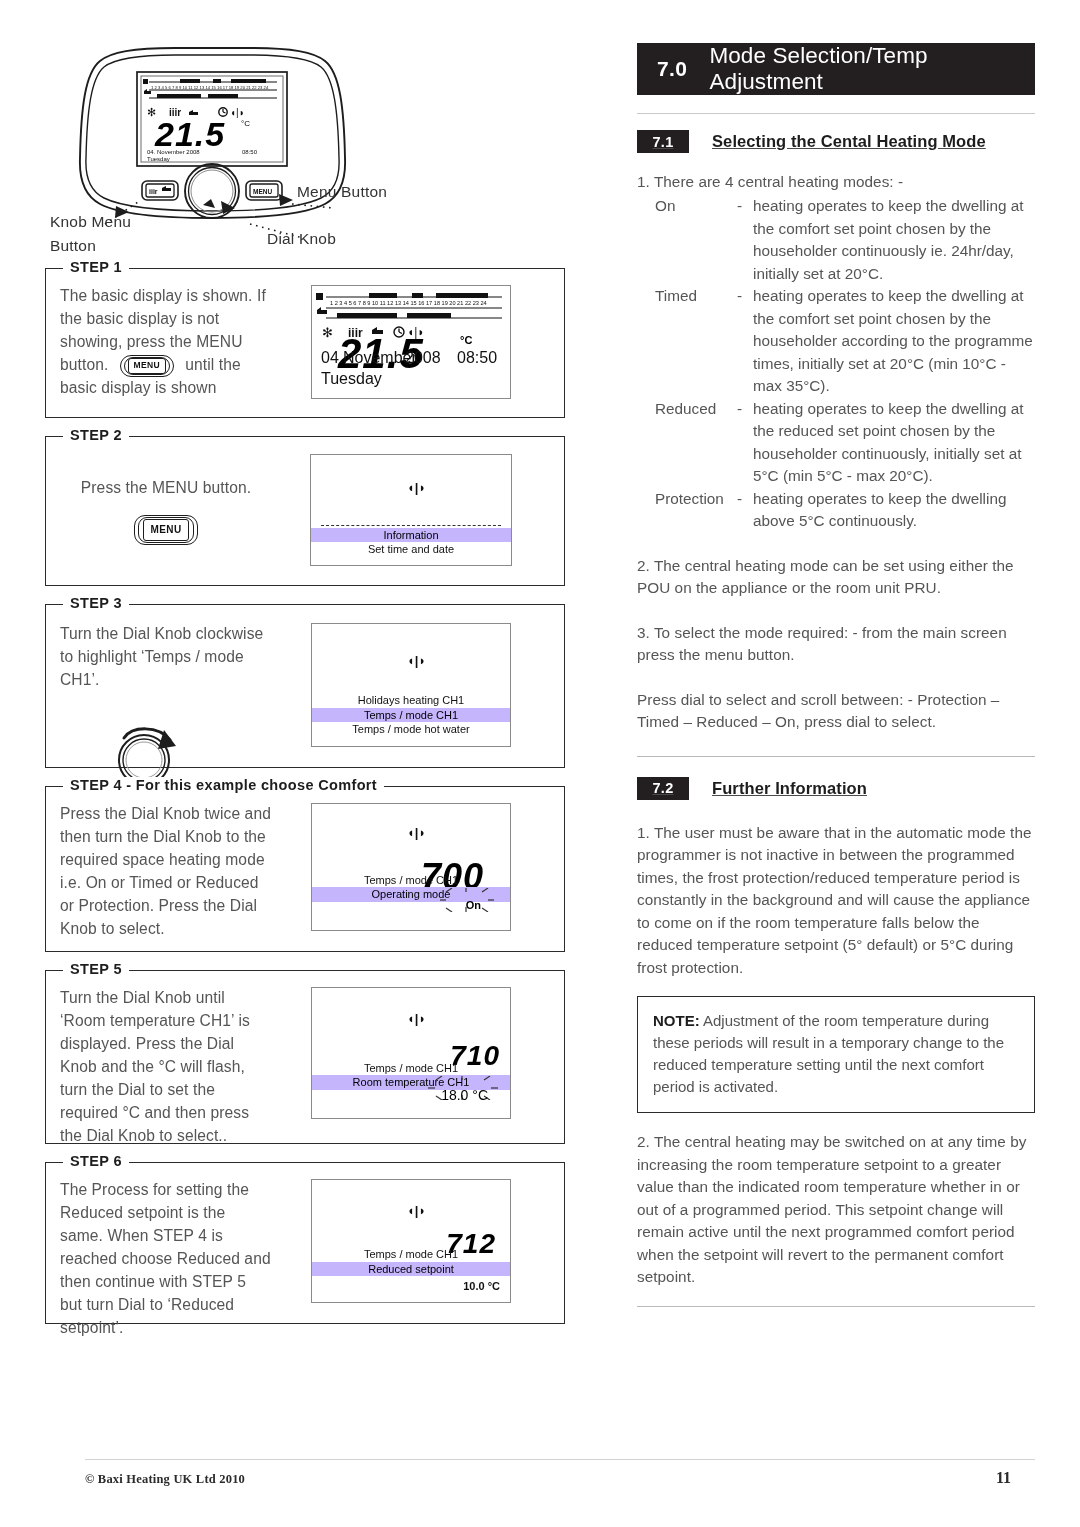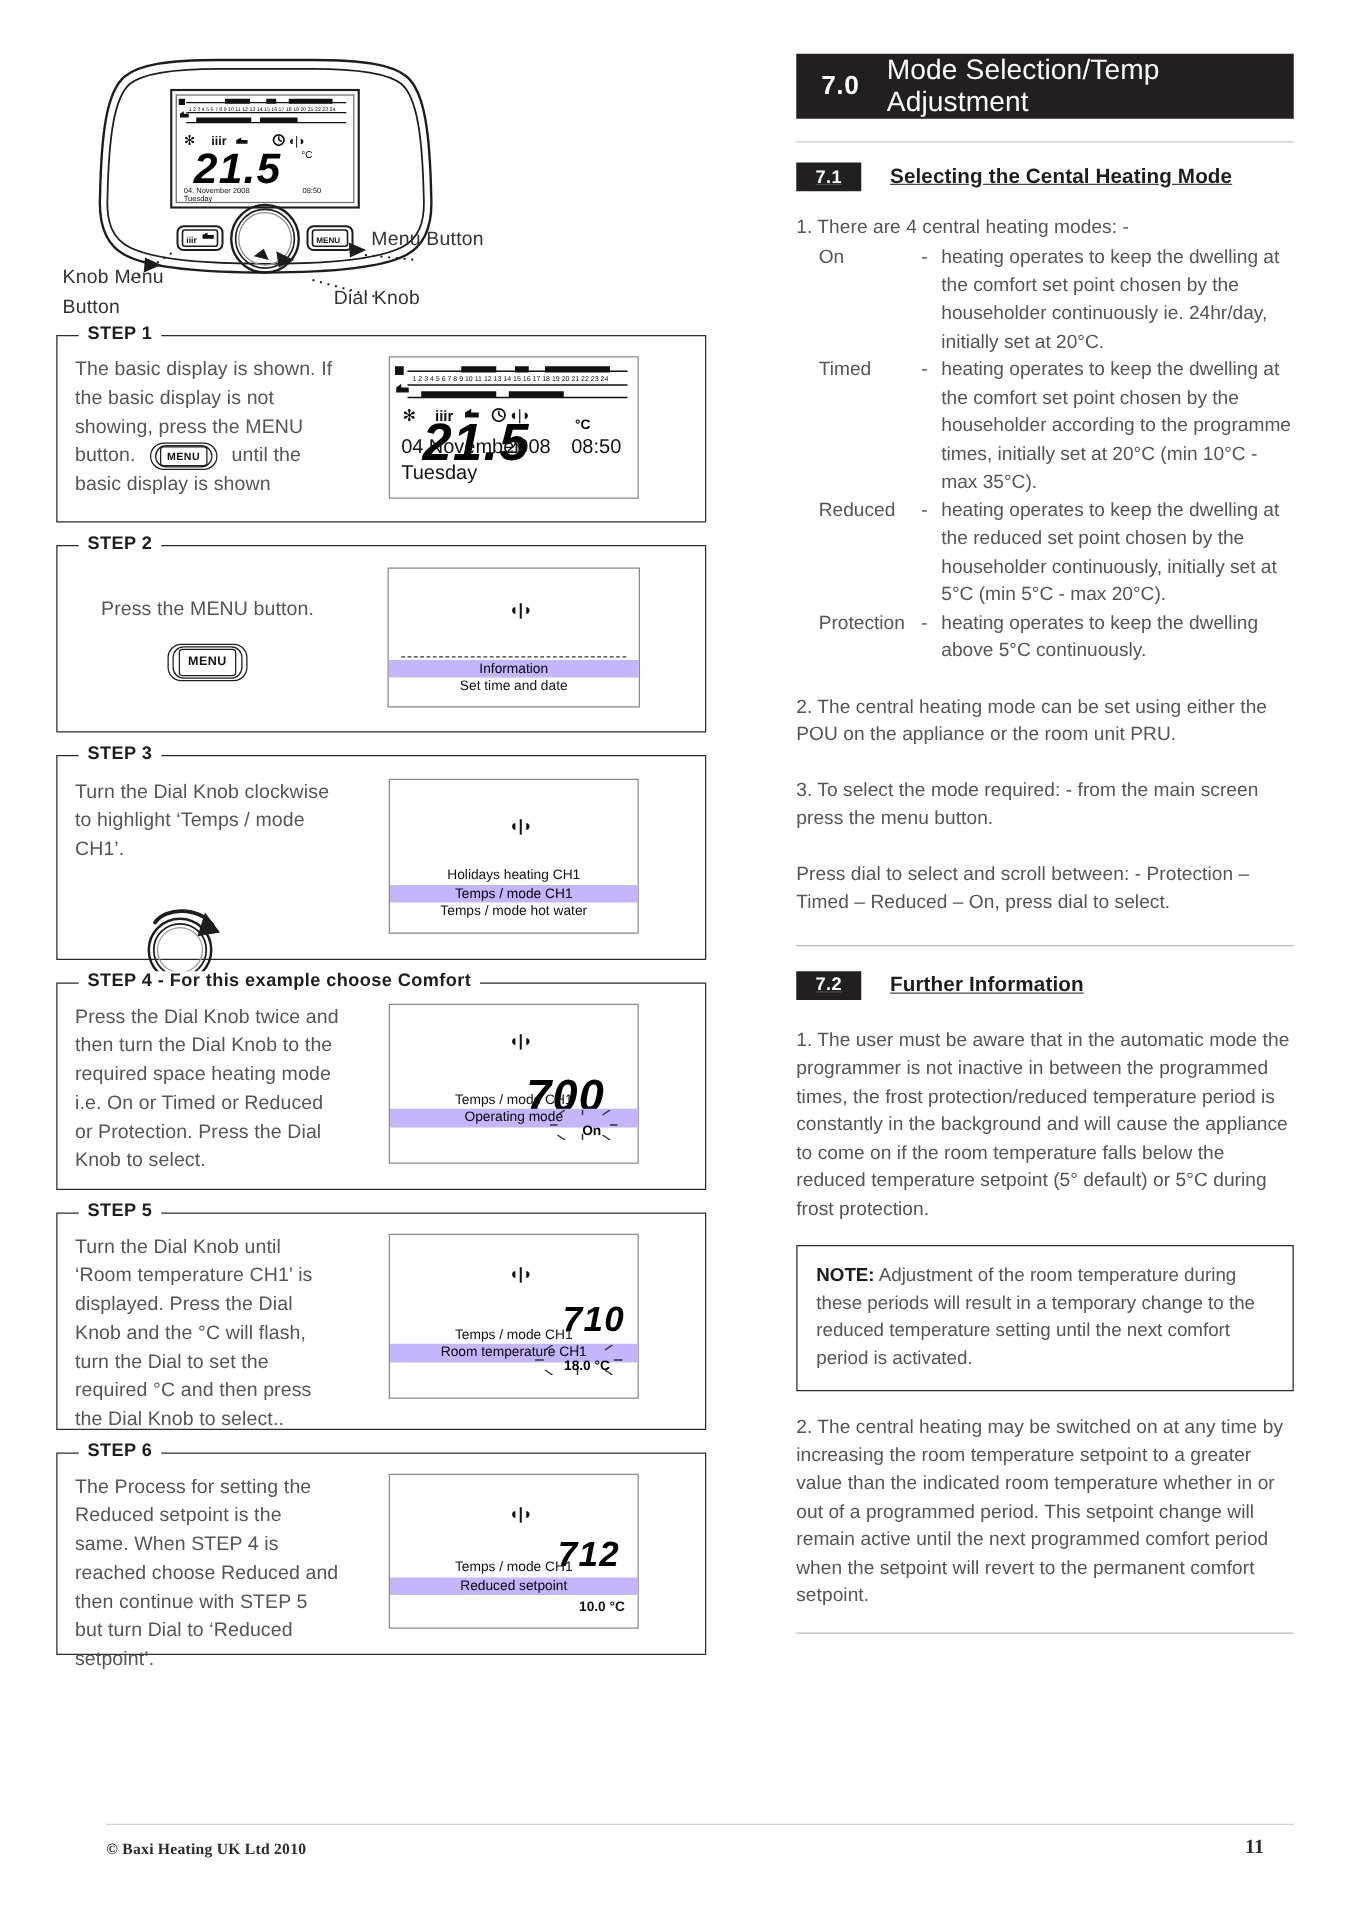--- a/index.html
+++ b/index.html
@@ -342,21 +342,21 @@
                     <line x1="10" y1="4" x2="16" y2="0"></line>
                       <line x1="36" y1="-1" x2="36" y2="4"></line>
                       <line x1="64" y1="0" x2="58" y2="4"></line>
                     <line x1="2" y1="12" x2="9" y2="12"></line>
                       <line x1="72" y1="12" x2="65" y2="12"></line>
                     <line x1="10" y1="20" x2="16" y2="24"></line>
                       <line x1="36" y1="24" x2="36" y2="19"></line>
                       <line x1="64" y1="24" x2="58" y2="20"></line>
                   </g>
                 </svg>
-                <span style="position:absolute;right:22px;top:-4px;font-weight:bold;font-size:11px;color:#000;">18.0 °C</span>
+                <span style="position:absolute;right:22px;top:-4px;font-weight:normal;font-size:14px;color:#000;">18.0 °C</span>
               </div>
             </div>
           </div>
         </div>
       </div>
     </div>
 
     <div class="step" style="height:160px;">
       <div class="step-legend">STEP 6</div>
       <div class="step-inner" style="padding-top:16px;">

